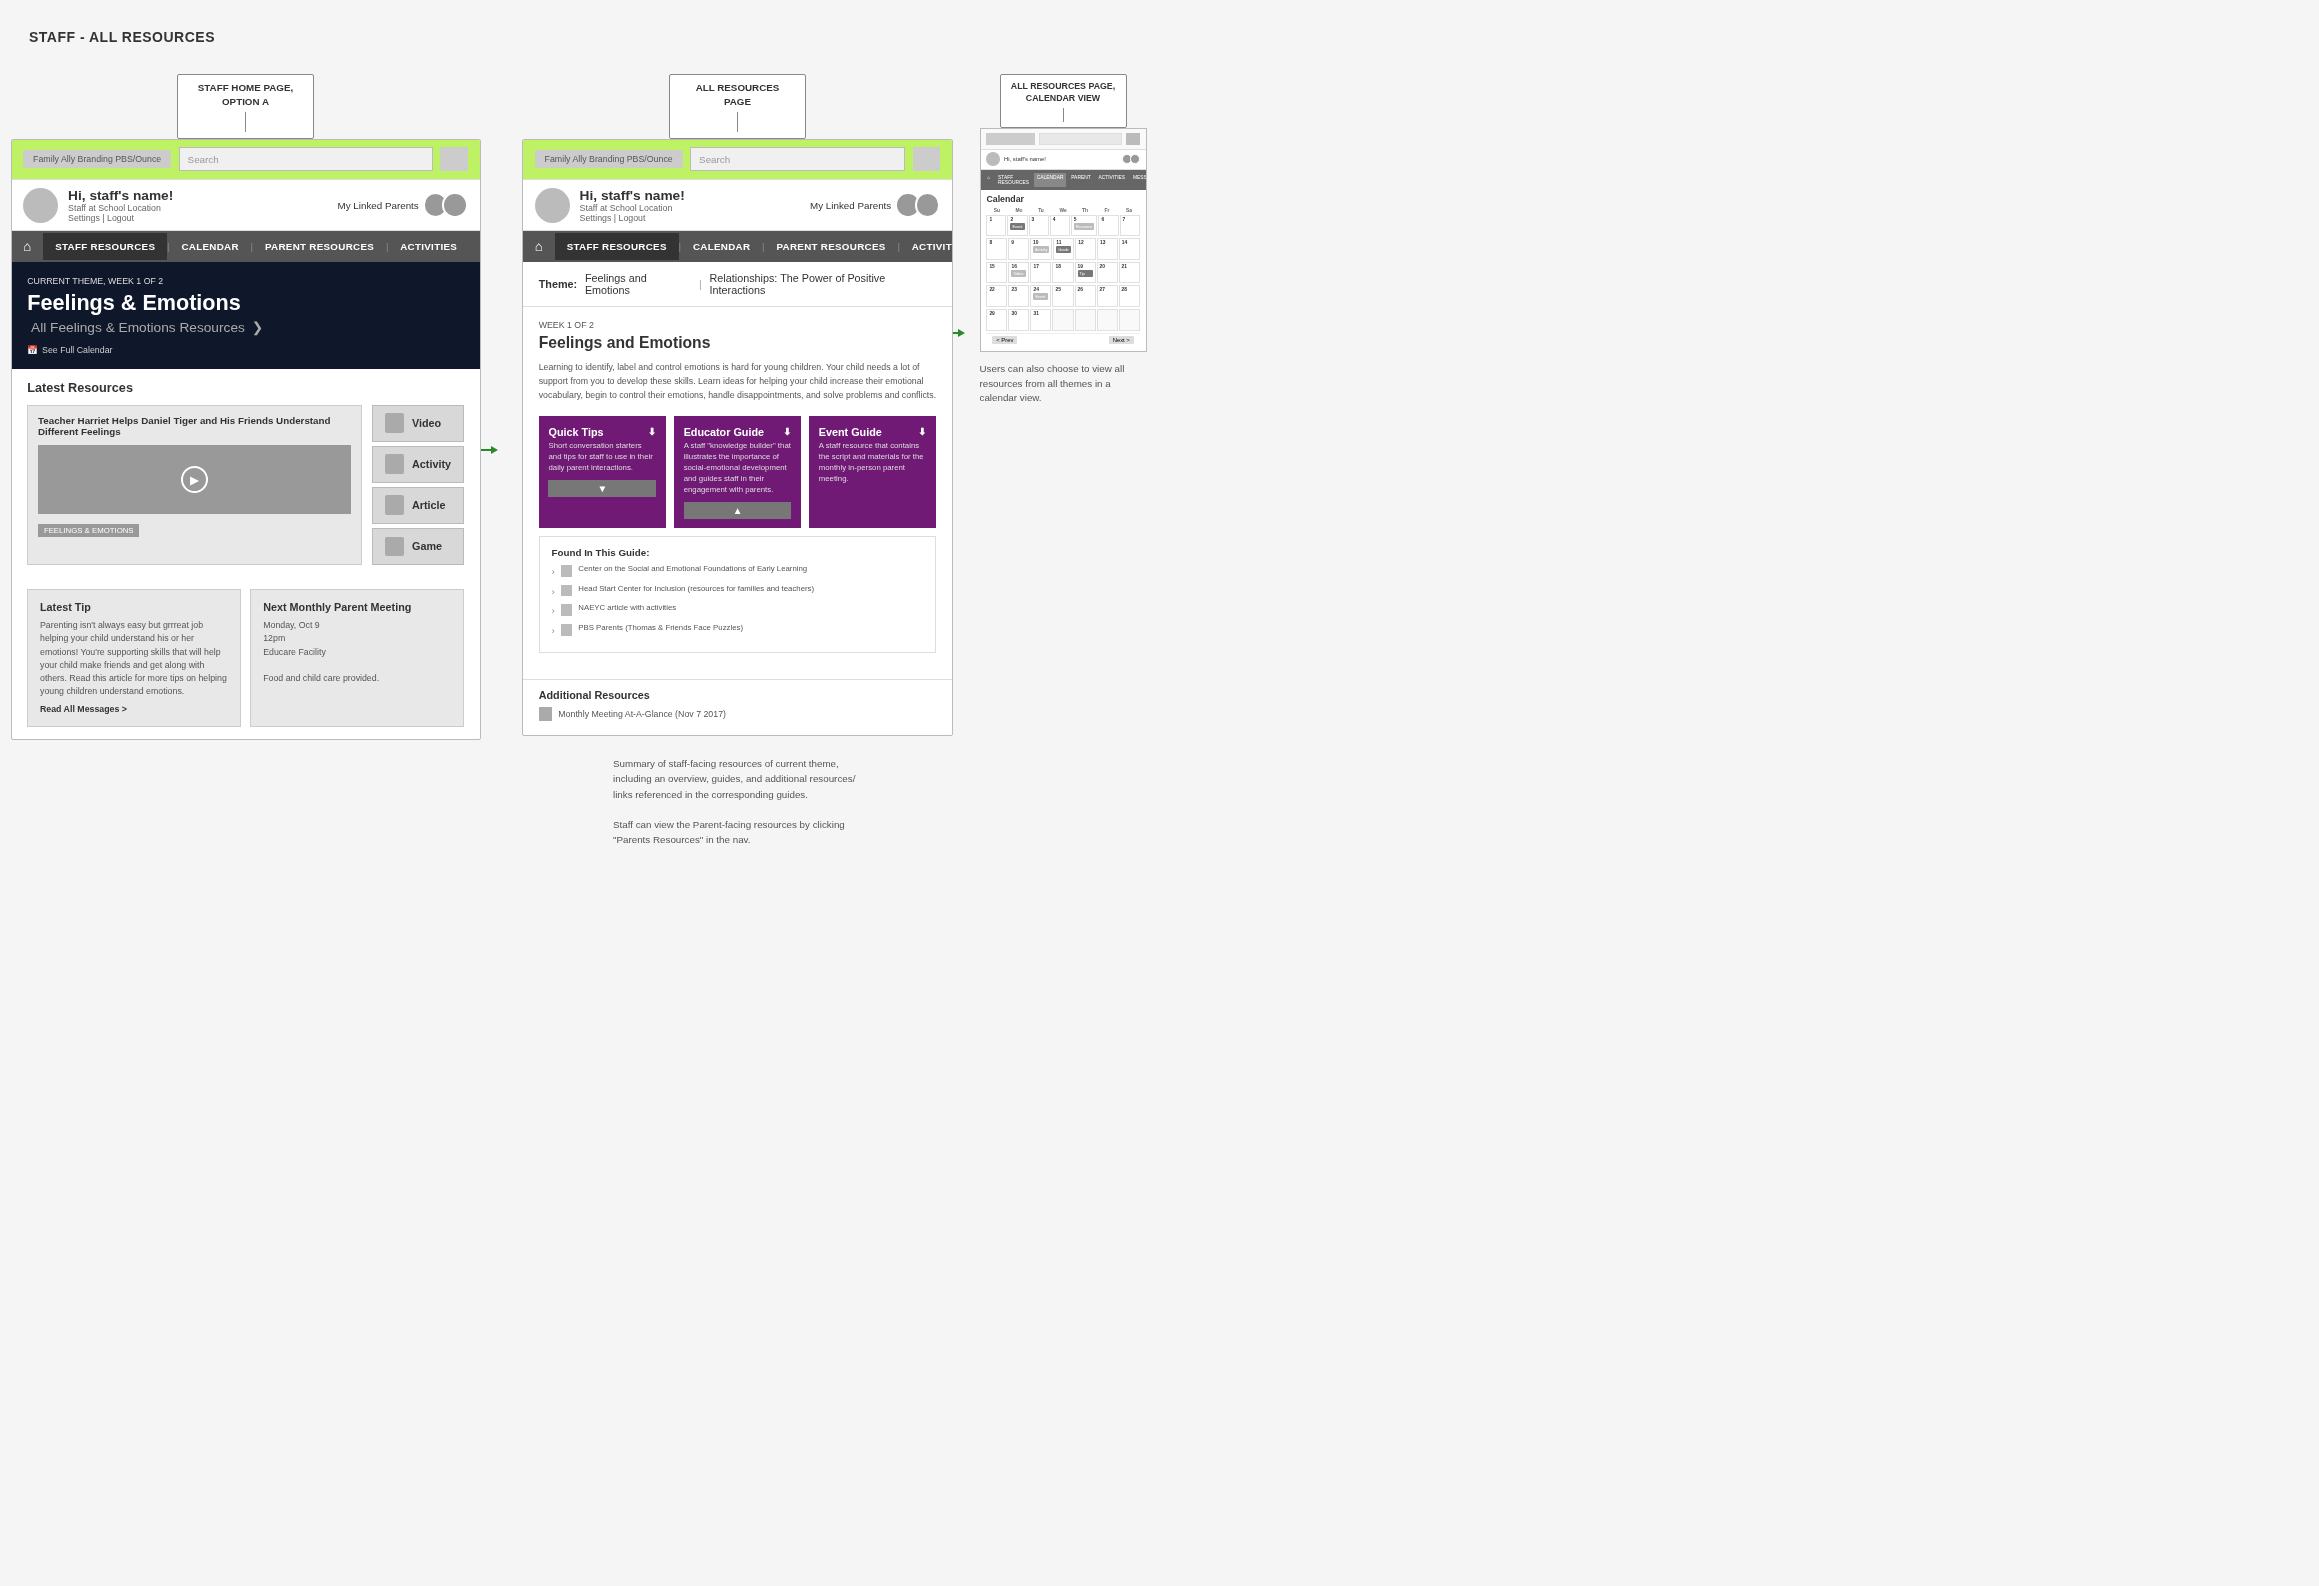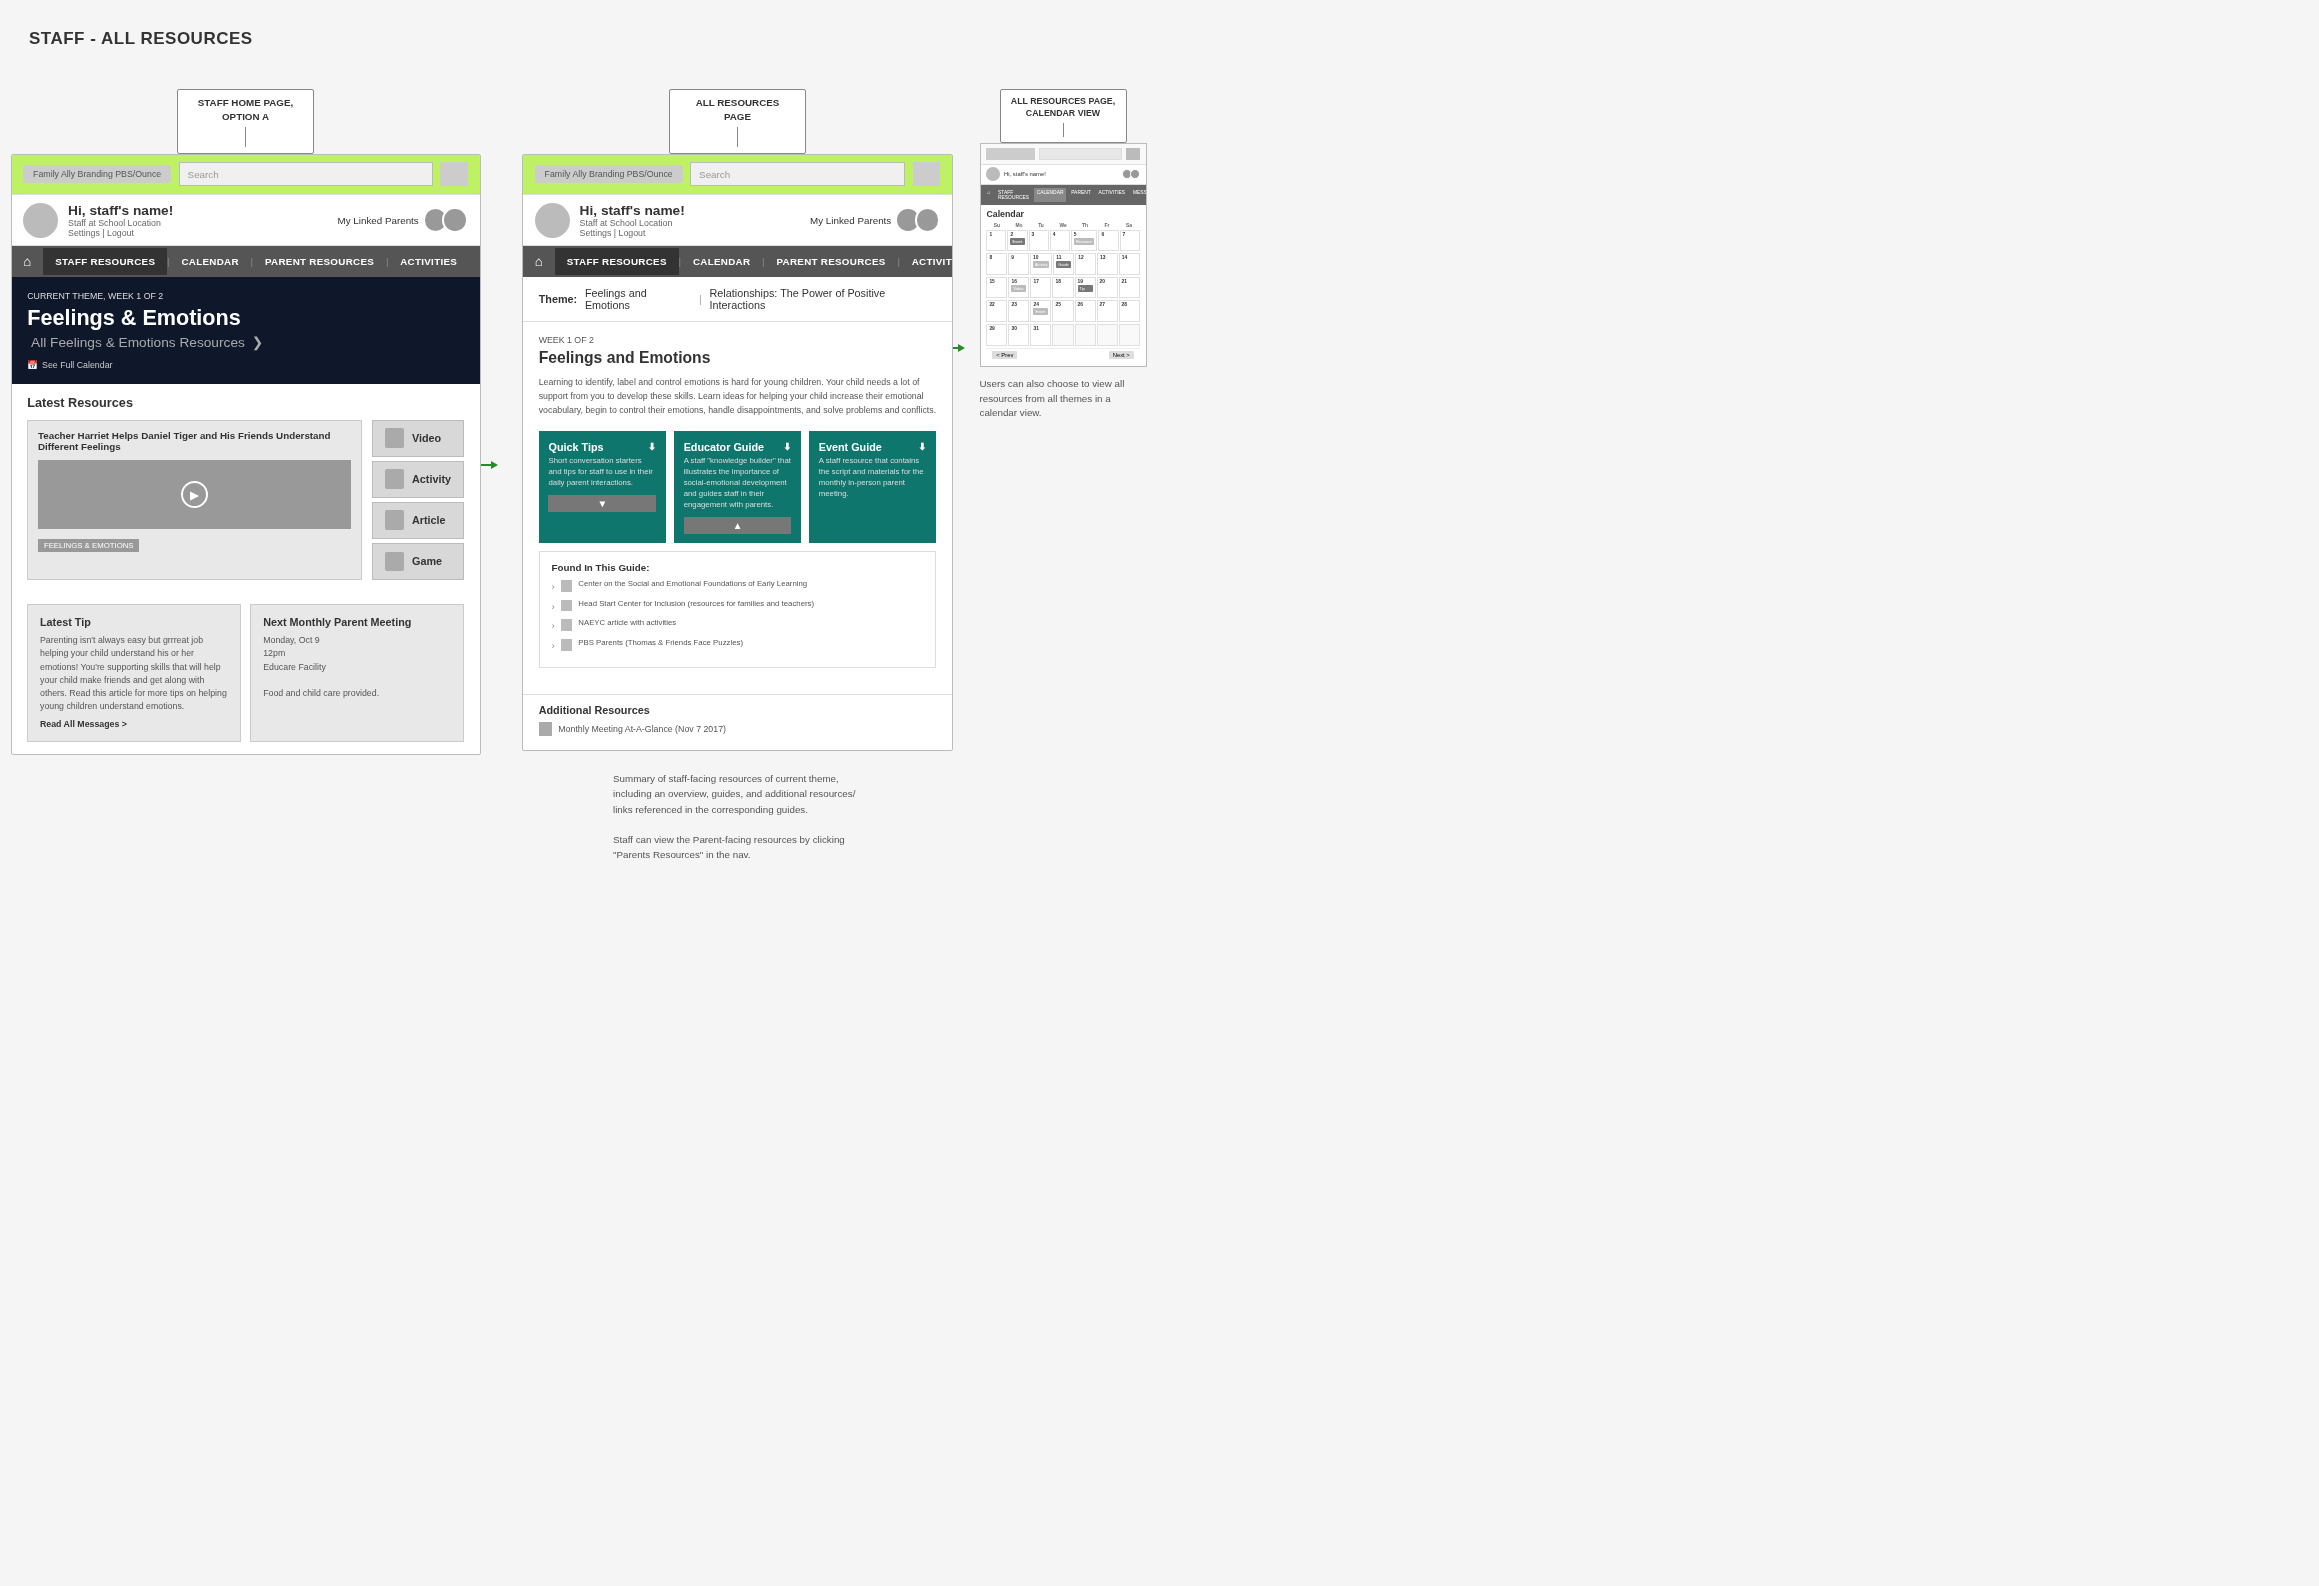--- a/index.html
+++ b/index.html
@@ -5,23 +5,23 @@
     * { box-sizing: border-box; margin: 0; padding: 0; }
     body {
       font-family: Arial, Helvetica, sans-serif;
       background: #f5f5f5;
       padding: 29px;
       font-size: 11.8px;
       color: #333;
     }
 
     .page-title {
-      font-size: 17px;
-      font-weight: bold;
-      margin-bottom: 40px;
+      font-size: 14px;
+      font-weight: bold;
+      margin-bottom: 29px;
       letter-spacing: 0.5px;
     }
 
     
     .wireframe-box {
       background: #fff;
       border: 1.5px solid #bbb;
       border-radius: 2px;
       position: relative;
     }
@@ -386,21 +386,21 @@
       margin-bottom: 13.7px;
     }
 
     .wf-guide-cards {
       display: flex;
       gap: 7.8px;
       margin-bottom: 7.8px;
     }
     .wf-guide-card {
       flex: 1;
-      background: #0f766e;
+      background: #701a75;
       color: #fff;
       padding: 9.8px;
       font-size: 8.8px;
       position: relative;
     }
     .wf-guide-card-title {
       font-size: 10.8px;
       font-weight: bold;
       margin-bottom: 3.9px;
       display: flex;

